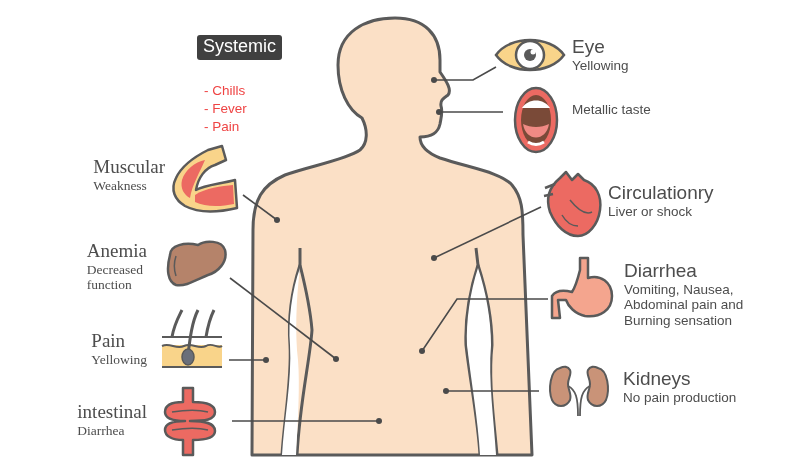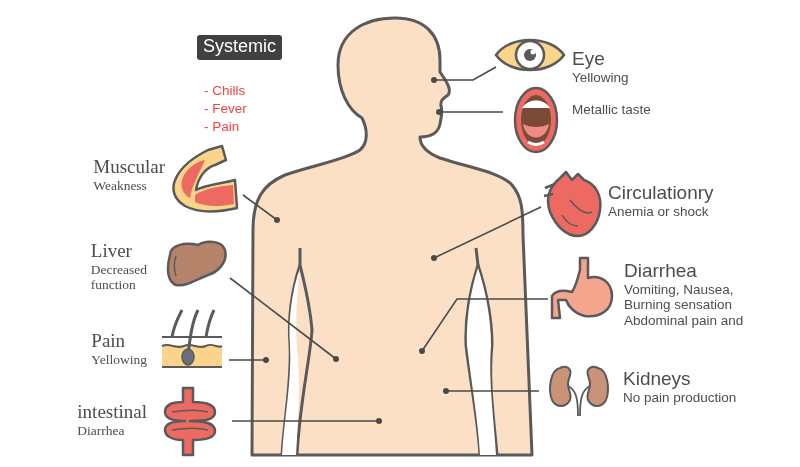--- a/index.html
+++ b/index.html
@@ -125,46 +125,46 @@
   <div>- Chills</div>
   <div>- Fever</div>
   <div>- Pain</div>
 </div>
 
 <div class="label right-align" style="right:635px; top:156px;">
   <span class="title">Muscular</span>
   <span class="desc">Weakness</span>
 </div>
 <div class="label right-align" style="right:653px; top:240px;">
-  <span class="title">Liver</span>
+  <span class="title">Anemia</span>
   <span class="desc">Decreased</span>
   <span class="desc">function</span>
 </div>
 <div class="label right-align" style="right:653px; top:330px;">
   <span class="title">Pain</span>
   <span class="desc">Yellowing</span>
 </div>
 <div class="label right-align" style="right:653px; top:401px;">
   <span class="title">intestinal</span>
   <span class="desc">Diarrhea</span>
 </div>
 
-<div class="label" style="left:572px; top:36px;margin-top:12px;">
+<div class="label" style="left:572px; top:36px;">
   <span class="title">Eye</span>
   <span class="desc">Yellowing</span>
 </div>
 <div class="label" style="left:572px; top:102px;">
   <span class="desc">Metallic taste</span>
 </div>
 <div class="label" style="left:608px; top:182px;">
   <span class="title">Circulationry</span>
-  <span class="desc">Anemia or shock</span>
+  <span class="desc">Liver or shock</span>
 </div>
 <div class="label" style="left:624px; top:260px;">
   <span class="title">Diarrhea</span>
   <span class="desc">Vomiting, Nausea,</span>
+  <span class="desc">Abdominal pain and</span>
   <span class="desc">Burning sensation</span>
-  <span class="desc">Abdominal pain and</span>
 </div>
 <div class="label" style="left:623px; top:368px;">
   <span class="title">Kidneys</span>
   <span class="desc">No pain production</span>
 </div>
 
 </body></html>

